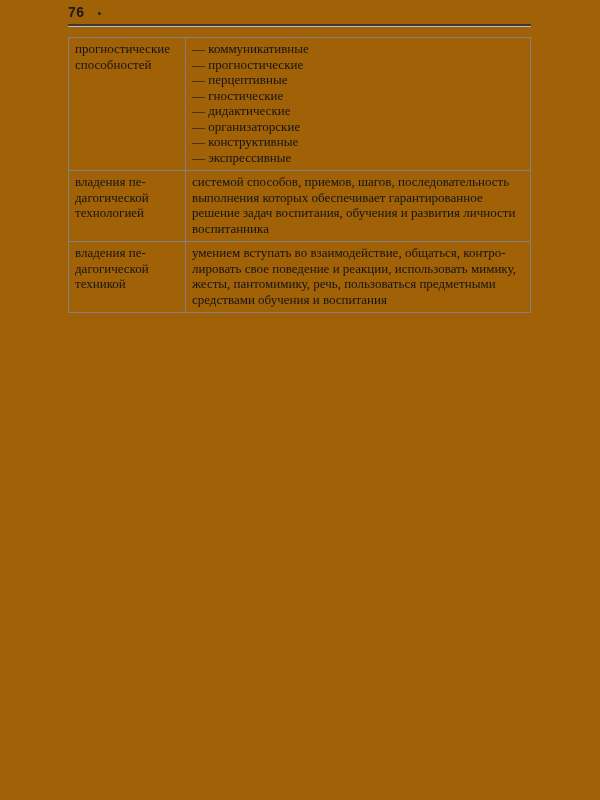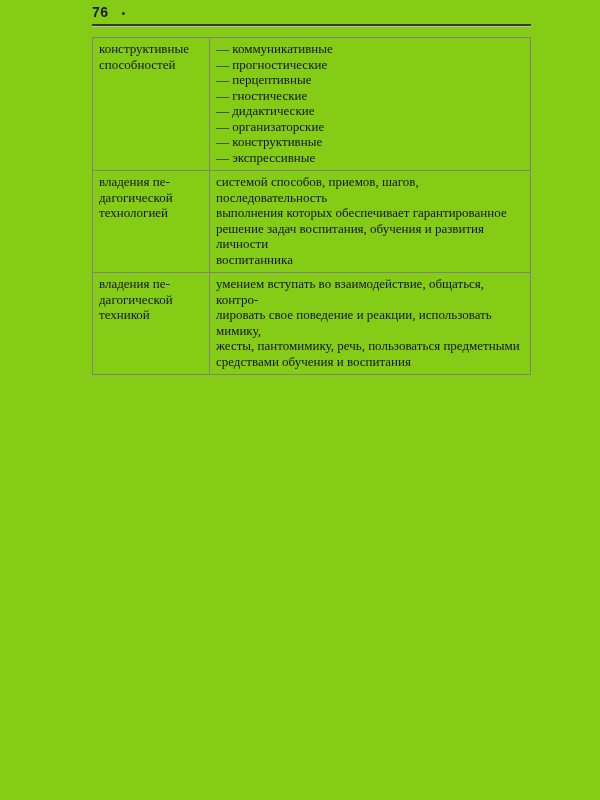--- a/index.html
+++ b/index.html
@@ -10,22 +10,22 @@
   body {
     width: 600px;
     height: 800px;
     position: relative;
     overflow: hidden;
   }
   .page {
     box-sizing: border-box;
     width: 600px;
     height: 800px;
-    padding: 4px 69px 0 92px;
-    background: #84cc16;
+    padding: 4px 69px 0 68px;
+    background: #a16207;
   }
   
   .running-head {
     display: flex;
     justify-content: space-between;
     align-items: baseline;
     font-family: "Liberation Sans", sans-serif;
   }
   .head-left {
     display: flex;
@@ -86,21 +86,21 @@
       <span class="page-num">76</span>
       <span class="head-bullet">•</span>
     </div>
   </header>
 
   <div class="head-rule"></div>
 
   <table class="content-table">
     <tbody>
       <tr>
-        <td class="label-cell">конструктивные
+        <td class="label-cell">прогностические
 способностей</td>
         <td class="content-cell">— коммуникативные
 — прогностические
 — перцептивные
 — гностические
 — дидактические
 — организаторские
 — конструктивные
 — экспрессивные</td>
       </tr>

